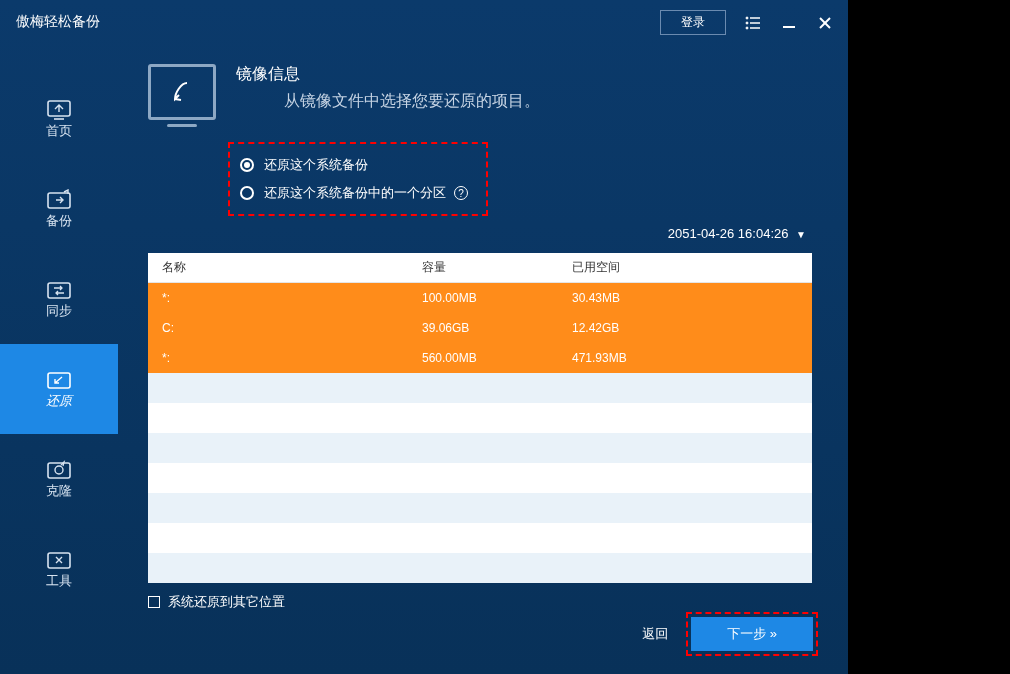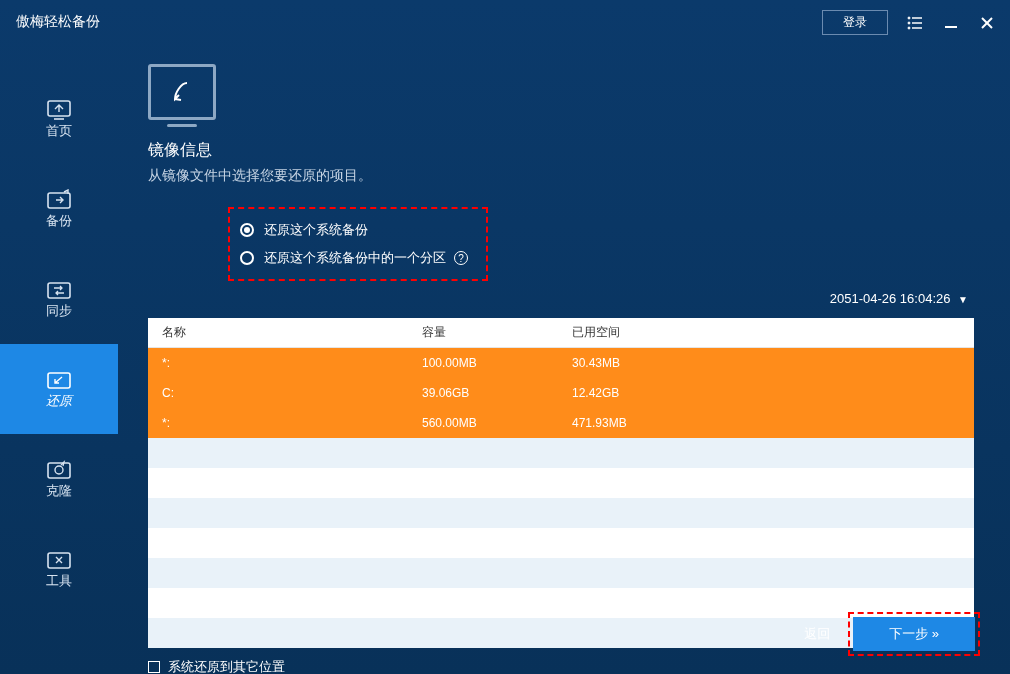--- a/index.html
+++ b/index.html
@@ -1,37 +1,37 @@
 <!DOCTYPE html>
 <html><head>
 <meta charset="utf-8">
 <style>
 * { margin: 0; padding: 0; box-sizing: border-box; font-family: "Microsoft YaHei", sans-serif; }
 body { background: #000; width: 1010px; height: 674px; overflow: hidden; }
-.app { width: 1010px; height: 674px; background: linear-gradient(180deg, #0b3a6b 0%, #083159 100%); position: relative; }
+.app { width: 848px; height: 674px; background: linear-gradient(180deg, #0b3a6b 0%, #083159 100%); position: relative; }
 .titlebar { height: 44px; display: flex; align-items: center; padding: 0 16px; color: #fff; position: relative; }
 .titlebar .title { font-size: 14px; }
 .titlebar .right { position: absolute; right: 14px; top: 10px; display: flex; align-items: center; gap: 18px; }
 .login-btn { border: 1px solid #6b8bb0; color: #fff; font-size: 12px; padding: 3px 20px; background: transparent; cursor: pointer; }
 .icon-btn { color: #fff; cursor: pointer; font-size: 14px; display: inline-flex; align-items: center; justify-content: center; width: 18px; height: 18px; }
 .icon-btn svg { stroke: #fff; fill: none; }
 .container { display: flex; height: calc(674px - 44px); }
 .sidebar { width: 118px; background: transparent; padding-top: 30px; }
 .nav-item { display: flex; flex-direction: column; align-items: center; gap: 0; color: #d7e3f0; height: 90px; justify-content: center; cursor: pointer; font-size: 13px; }
 .nav-item.active { background: #1e88e5; color: #fff; font-style: italic; }
 .nav-item .nav-icon { width: 28px; height: 24px; display: flex; align-items: center; justify-content: center; }
 .nav-item .nav-icon svg { stroke: currentColor; }
 .main { flex: 1; padding: 20px 36px 18px 30px; position: relative; }
-.header { display: flex; gap: 20px; align-items: flex-start; flex-direction: column; }
+.header { display: flex; gap: 20px; align-items: flex-start; }
 .header-icon { width: 68px; height: 56px; border: 3px solid #8da8c4; border-radius: 3px; display: flex; align-items: center; justify-content: center; position: relative; }
 .header-icon::after { content: ""; position: absolute; bottom: -10px; left: 16px; right: 16px; height: 3px; background: #8da8c4; border-radius: 2px; }
 .header-icon svg { stroke: #fff; }
 .header-text { color: #fff; }
 .header-text h1 { font-size: 16px; font-weight: normal; margin-bottom: 6px; }
-.header-text p { font-size: 14px; color: #c6d4e4; }
+.header-text p { font-size: 16px; color: #c6d4e4; margin-left: 48px; }
 .options { margin-top: 22px; margin-left: 80px; }
 .option-box { border: 2px dashed #ff0000; padding: 12px 18px 12px 10px; display: inline-block; }
 .radio-row { display: flex; align-items: center; color: #fff; font-size: 13px; }
 .radio-row:first-child { margin-bottom: 10px; }
 .radio { width: 14px; height: 14px; border-radius: 50%; border: 2px solid #fff; margin-right: 10px; display: inline-flex; align-items: center; justify-content: center; cursor: pointer; }
 .radio.checked::after { content: ""; width: 6px; height: 6px; border-radius: 50%; background: #fff; }
 .help-icon { width: 14px; height: 14px; border: 1px solid #fff; border-radius: 50%; display: inline-flex; align-items: center; justify-content: center; font-size: 10px; color: #fff; margin-left: 8px; cursor: pointer; }
 .timestamp-row { color: #fff; font-size: 13px; text-align: right; margin-top: 10px; margin-bottom: 6px; padding-right: 6px; }
 .timestamp-row .chev { font-size: 10px; margin-left: 4px; }
 .table-wrap { background: #fff; height: 326px; }

